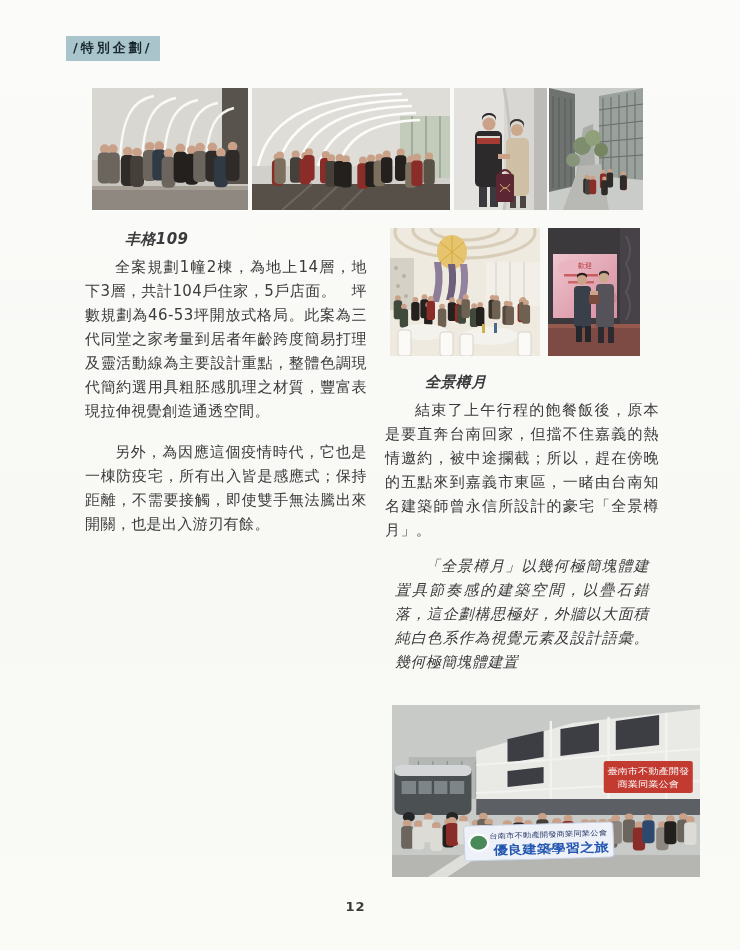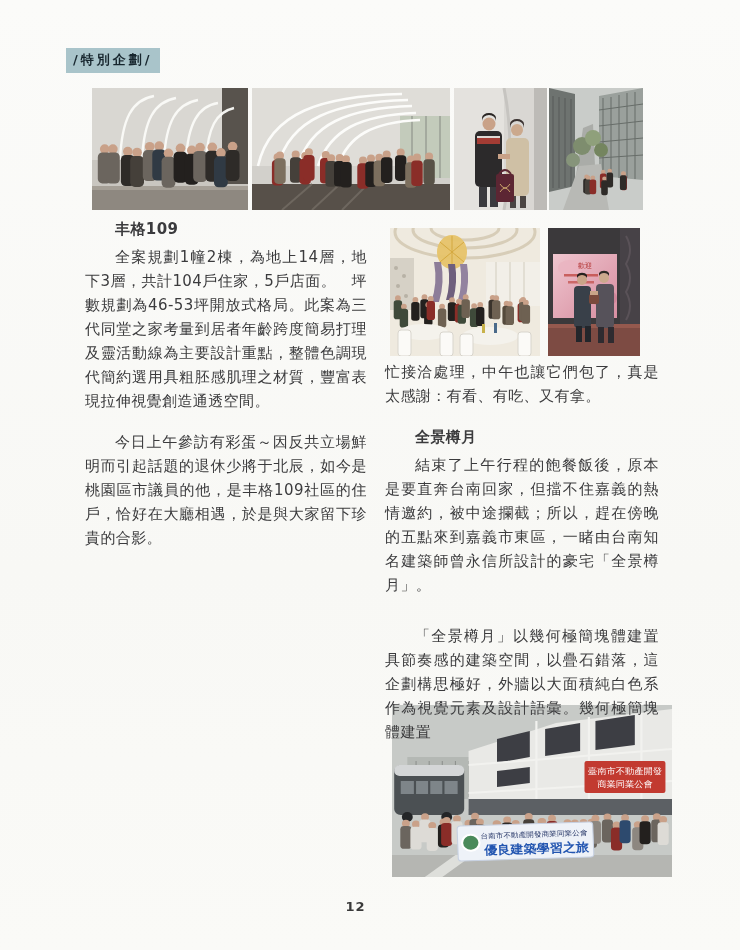--- a/index.html
+++ b/index.html
@@ -1,26 +1,26 @@
 <!DOCTYPE html>
 <html><head>
 <meta charset="utf-8">
 <style>
   html,body{margin:0;padding:0;}
   .page{position:relative;width:740px;height:950px;overflow:hidden;
         background:linear-gradient(180deg,#fbfbf9 0%,#f8f8f5 60%,#fafaf7 100%);
         font-family:"DejaVu Sans",sans-serif;color:#3b3b3d;}
   .tag{position:absolute;left:66px;top:36px;background:#a9c4ca;color:#17262e;
-       font-size:13px;font-weight:bold;letter-spacing:3px;padding:3px 7px 4px;margin-top:12px;}
+       font-size:13px;font-weight:bold;letter-spacing:3px;padding:3px 7px 4px;}
   .photo{position:absolute;overflow:hidden;background:#d8d6d2;text-align:right;}
   .photo svg{display:block;width:100%;height:100%;}
   .col{position:absolute;font-size:15px;line-height:24px;text-align:justify;
        letter-spacing:0.4px;color:#3b3b3d;}
   .col p{margin:0 0 17px;}
-  .col p.tight{margin:0;}
+  .col p.tight{margin:10px;font-style:italic;}
   .indent{text-indent:2em;}
   .h{font-weight:bold;margin-bottom:4px !important;}
   .col-left{left:85px;top:217px;width:282px;}
   .col-right{left:385px;top:360px;width:274px;}
   .pageno{position:absolute;left:0;top:899px;width:711px;text-align:center;
           font-size:13px;font-weight:bold;color:#3a3a3a;letter-spacing:1px;}
 </style>
 </head>
 <body>
 
@@ -322,21 +322,21 @@
       <circle cx="56" cy="50" r="5" fill="#cba98d"></circle>
       <path d="M51,48 a5.5,5 0 0 1 10,0 l0,-3 a5.5,4 0 0 0 -10,0 z" fill="#2e2a26"></path>
       <rect x="48" y="56" width="18" height="44" rx="4" fill="#56525a"></rect>
       <rect x="50" y="99" width="6" height="16" fill="#2e2b30"></rect>
         <rect x="60" y="99" width="6" height="16" fill="#2e2b30"></rect>
       <rect x="41" y="66" width="10" height="10" rx="2" fill="#7a4a3c"></rect>
       <rect x="42" y="63" width="8" height="4" fill="#c9a488"></rect>
     </svg>
   </div>
 
-  <div class="photo" style="left:392px;top:705px;width:280px;height:172px;">
+  <div class="photo" style="left:392px;top:705px;width:308px;height:172px;">
     <svg viewBox="0 0 256 172" preserveAspectRatio="none">
       <rect width="256" height="172" fill="#c7cac7"></rect>
       <rect x="14" y="52" width="66" height="42" fill="#b4b8b4"></rect>
       <g stroke="#8e928e" stroke-width="1">
           <line x1="22" y1="56" x2="22" y2="92"></line>
           <line x1="34" y1="56" x2="34" y2="92"></line>
           <line x1="46" y1="56" x2="46" y2="92"></line>
           <line x1="58" y1="56" x2="58" y2="92"></line>
           <line x1="70" y1="56" x2="70" y2="92"></line>
         </g>
@@ -437,24 +437,23 @@
         <circle cx="72" cy="136" r="8" fill="#4a8a5a" stroke="#ffffff" stroke-width="2"></circle>
         <text x="130" y="132" font-size="7" fill="#2a3a6a" text-anchor="middle">台南市不動產開發商業同業公會</text>
         <text x="132" y="148" font-size="12" font-weight="bold" fill="#2255b0" text-anchor="middle">優良建築學習之旅</text>
       </g>
     </svg>
   </div>
 
   <div class="col col-left">
     <p class="h indent tight">丰格109</p>
     <p class="indent">全案規劃1幢2棟，為地上14層，地下3層，共計104戶住家，5戶店面。　坪數規劃為46-53坪開放式格局。此案為三代同堂之家考量到居者年齡跨度簡易打理及靈活動線為主要設計重點，整體色調現代簡約選用具粗胚感肌理之材質，豐富表現拉伸視覺創造通透空間。</p>
-    <p class="indent">今日上午參訪有彩蛋～因反共立場鮮明而引起話題的退休少將于北辰，如今是桃園區市議員的他，是丰格109社區的住戶，恰好在大廳相遇，於是與大家留下珍貴的合影。</p>
+    <p class="indent">另外，為因應這個疫情時代，它也是一棟防疫宅，所有出入皆是感應式；保持距離，不需要接觸，即使雙手無法騰出來開關，也是出入游刃有餘。</p>
   </div>
 
   <div class="col col-right">
-    <p>忙接洽處理，中午也讓它們包了，真是太感謝：有看、有吃、又有拿。</p>
     <p class="h indent tight">全景樽月</p>
-    <p class="indent" style="margin-bottom:27px;">結束了上午行程的飽餐飯後，原本是要直奔台南回家，但擋不住嘉義的熱情邀約，被中途攔截；所以，趕在傍晚的五點來到嘉義市東區，一睹由台南知名建築師曾永信所設計的豪宅「全景樽月」。</p>
+    <p class="indent" style="margin-bottom:12px;">結束了上午行程的飽餐飯後，原本是要直奔台南回家，但擋不住嘉義的熱情邀約，被中途攔截；所以，趕在傍晚的五點來到嘉義市東區，一睹由台南知名建築師曾永信所設計的豪宅「全景樽月」。</p>
     <p class="indent tight">「全景樽月」以幾何極簡塊體建置具節奏感的建築空間，以疊石錯落，這企劃構思極好，外牆以大面積純白色系作為視覺元素及設計語彙。幾何極簡塊體建置</p>
   </div>
 
   <div class="pageno">12</div>
 </div>
 
 </body></html>

